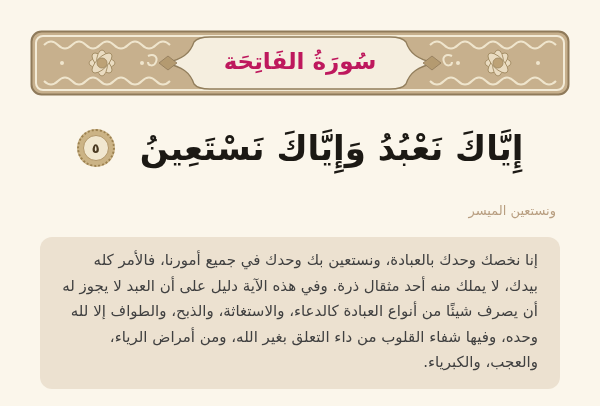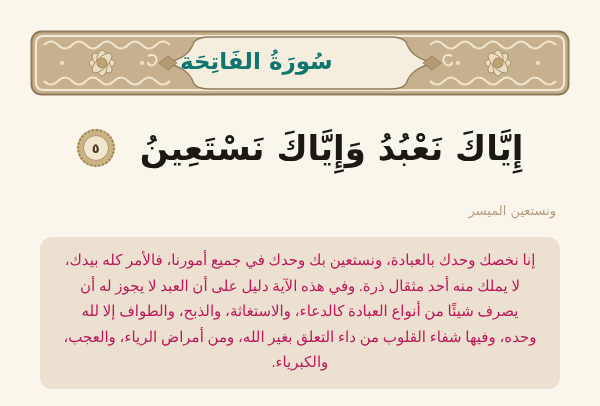--- a/index.html
+++ b/index.html
@@ -16,22 +16,22 @@
     position:absolute;left:30px;top:30px;width:540px;height:66px;
   }
   .banner svg{position:absolute;inset:0;display:block;}
   .vine{stroke:#efe5cd;stroke-width:2;fill:none;}
   .petal{fill:#eadcc1;stroke:#a18a62;stroke-width:0.9;}
   .rosette-center{fill:#bda276;stroke:#a18a62;stroke-width:0.9;}
   .dot{fill:#efe5cd;}
   .banner-title{
     position:absolute;left:50%;top:50%;
     transform:translate(-50%,-54%);
-    width:240px;text-align:left;
-    font-size:23px;font-weight:bold;color:#0f766e;
+    width:240px;text-align:center;
+    font-size:23px;font-weight:bold;color:#be185d;
     white-space:nowrap;line-height:1.1;
     letter-spacing:0px;
   }
 
   
   .verse-row{
     position:absolute;left:0;top:112px;width:600px;height:72px;
     display:flex;align-items:center;justify-content:center;
     direction:rtl;gap:12px;
   }
@@ -64,23 +64,22 @@
 
   
   .tafsir-card{
     position:absolute;left:40px;right:40px;top:237px;
     background:#ece1d0;border-radius:12px;
     padding:11px 22px 13px 22px;
     box-sizing:border-box;
     direction:rtl;
   }
   .tafsir-text{
-    font-size:15px;line-height:1.7;color:#be185d;
-    text-align:center;
-    font-family:Liberation Serif, serif;
+    font-size:15px;line-height:1.7;color:#404040;
+    text-align:right;
   }
 </style>
 </head>
 <body>
 
 <div class="banner">
   <svg viewBox="0 0 540 66" width="540" height="66" aria-hidden="true">
     <defs>
       <g id="half">
         <path class="vine" d="M14,15 q7,-7 14,0 t14,0 t14,0 t14,0 t14,0 t14,0 t14,0 t14,0 t14,0"></path>

